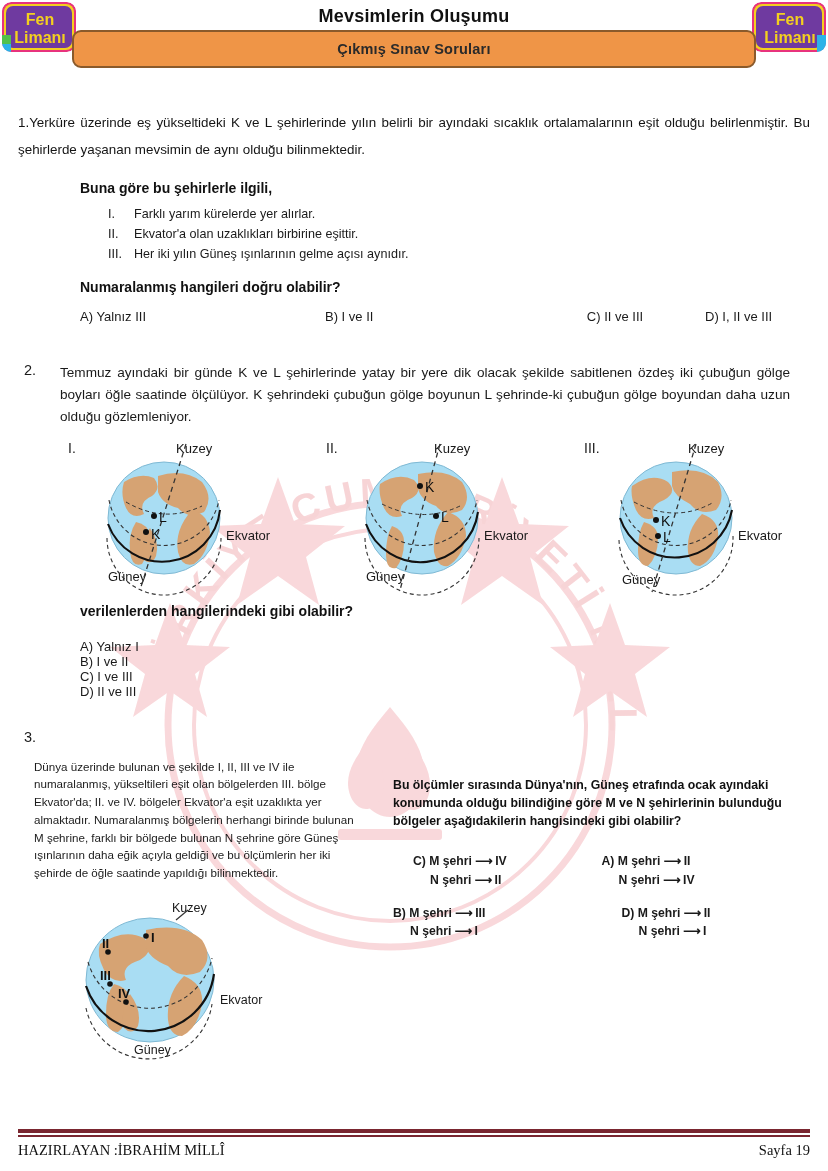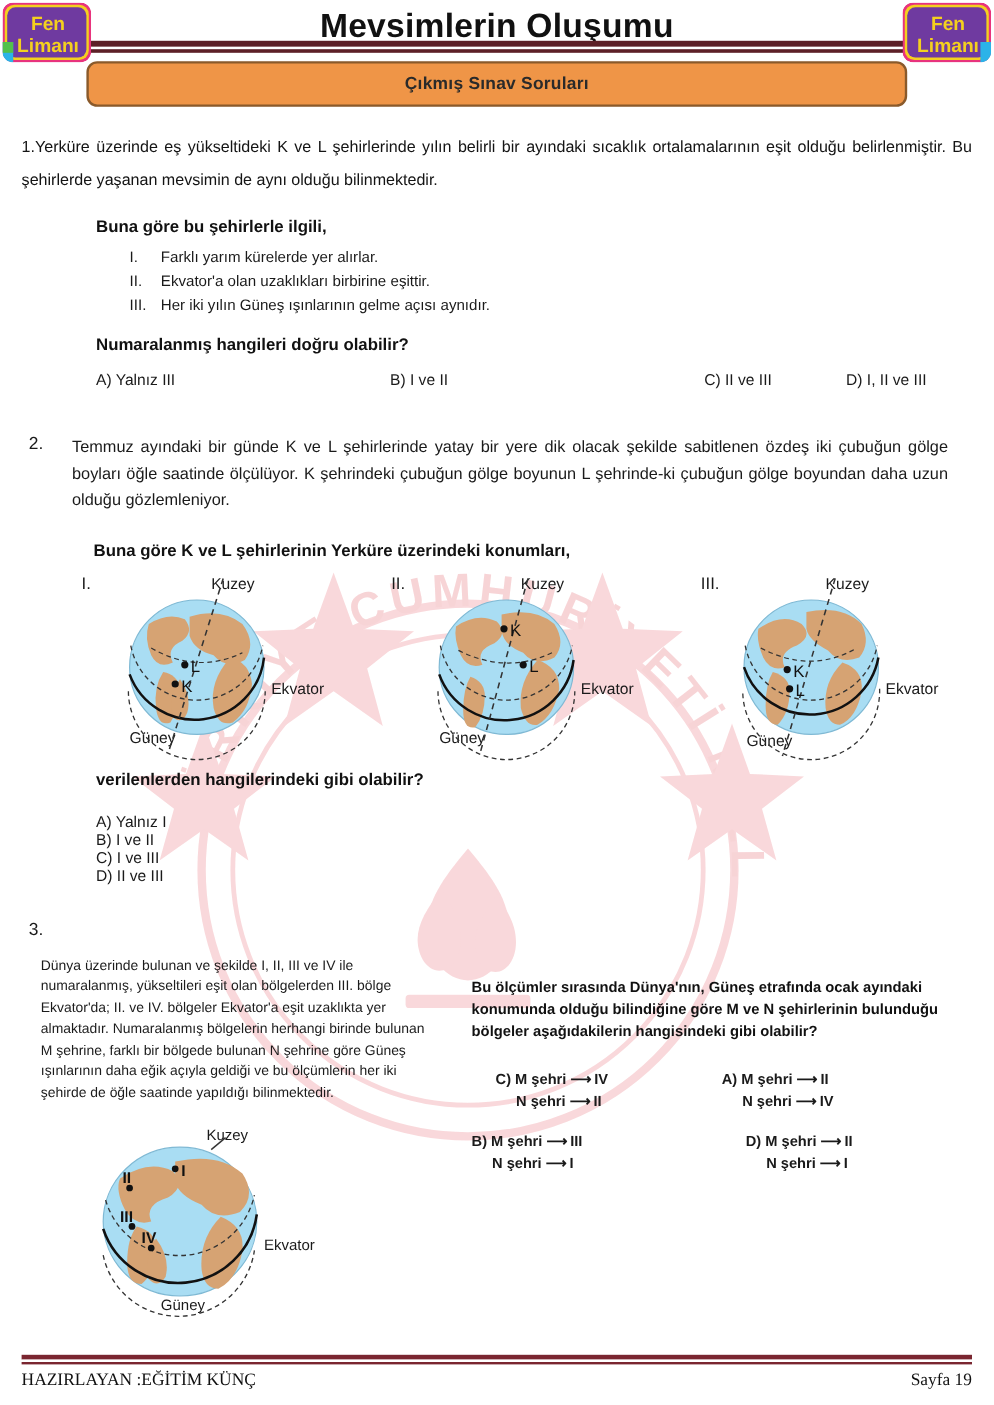--- a/index.html
+++ b/index.html
@@ -29,21 +29,21 @@
   
   .header {
     position: relative;
     height: 92px;
     z-index: 2;
   }
   .page-title {
     position: absolute;
     left: 0; right: 0; top: 6px;
     text-align: center;
-    font-size: 28px;
+    font-size: 18px;
     font-weight: bold;
     color: #111;
     letter-spacing: .2px;
   }
   .rule-wrap {
     position: absolute;
     left: 62px; right: 62px; top: 34px;
   }
   .rule-thick { height: 5px; background: #5d2027; }
   .rule-gap { height: 2px; background: #ffffff; }
@@ -57,21 +57,21 @@
     border-radius: 9px;
     overflow: hidden;
   }
   .logo-left { left: 2px; }
   .logo-right { right: 2px; }
 
   
   .banner {
     position: absolute;
     left: 72px;
-    top: 51px;
+    top: 30px;
     width: 684px;
     height: 38px;
     background: #ef9547;
     border: 2px solid #8a5a2b;
     border-radius: 9px;
     display: flex;
     align-items: center;
     justify-content: center;
     z-index: 3;
   }
@@ -304,21 +304,20 @@
       <div class="opt">D) I, II ve III</div>
     </div>
   </div>
 
   <div class="q2">
     <div class="q2-head">
       <div class="q2-num">2.</div>
       <div class="q2-body">Temmuz ayındaki bir günde K ve L şehirlerinde yatay bir yere dik olacak şekilde sabitlenen özdeş iki çubuğun gölge boyları öğle saatinde ölçülüyor. K şehrindeki çubuğun gölge boyunun L şehrinde-ki çubuğun gölge boyundan daha uzun olduğu gözlemleniyor.</div>
     </div>
 
-    <div class="q2-prompt bold-prompt">Buna göre K ve L şehirlerinin Yerküre üzerindeki konumları,</div>
 
     <div class="globes-row">
 
       <div class="globe-cell">
         <span class="globe-label">I.</span>
         <svg viewBox="0 0 258 165" width="258" height="165">
           <text x="108" y="17" font-family="Liberation Sans, sans-serif" font-size="13" fill="#1a1a1a">Kuzey</text>
           <text x="6" y="145" font-family="Liberation Sans, sans-serif" font-size="13" fill="#1a1a1a" transform="translate(34,0)">Güney</text>
           <text x="158" y="104" font-family="Liberation Sans, sans-serif" font-size="13" fill="#1a1a1a">Ekvator</text>
           <g transform="translate(38,24)">
@@ -494,16 +493,16 @@
     </div>
   </div>
 
 </div>
 
 <div class="footer">
   <div class="rule-thick"></div>
   <div class="rule-gap"></div>
   <div class="rule-thin"></div>
   <div class="footer-row">
-    <span>HAZIRLAYAN :EĞİTİM KÜNÇ</span>
+    <span>HAZIRLAYAN :İBRAHİM MİLLÎ</span>
     <span>Sayfa 19</span>
   </div>
 </div>
 
 </body></html>

